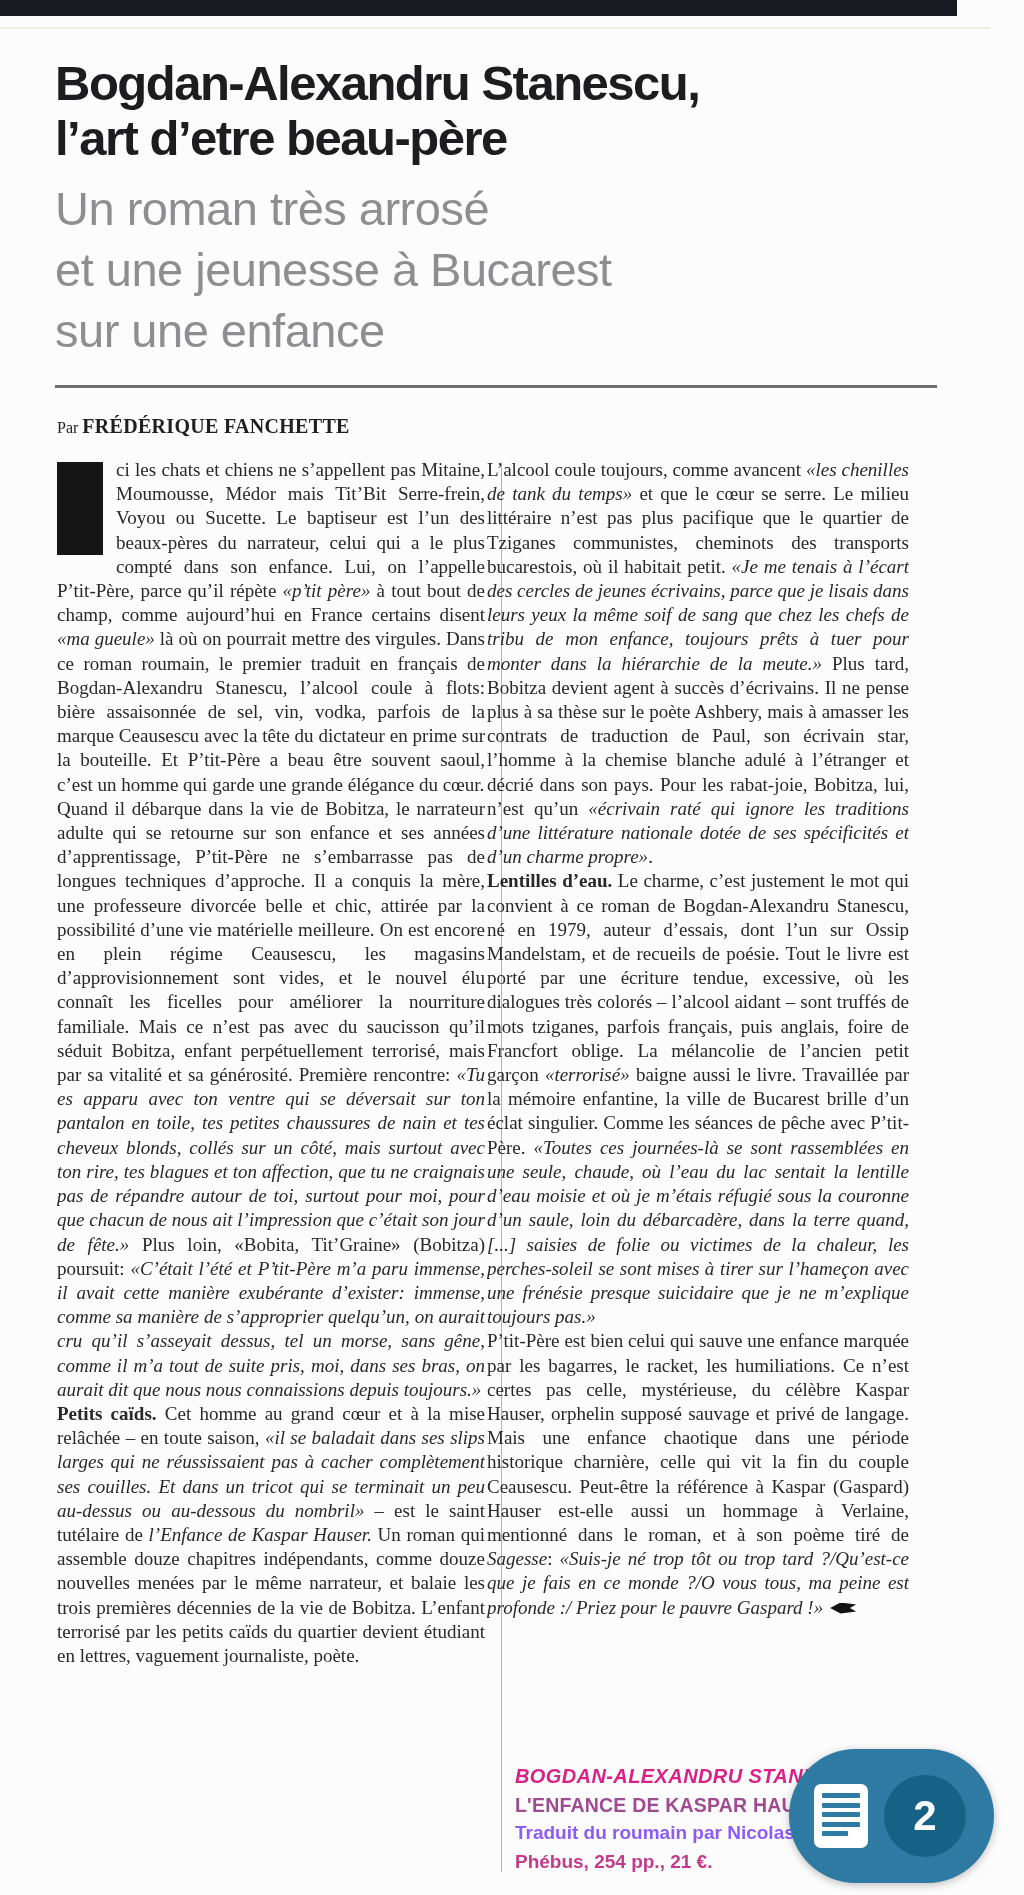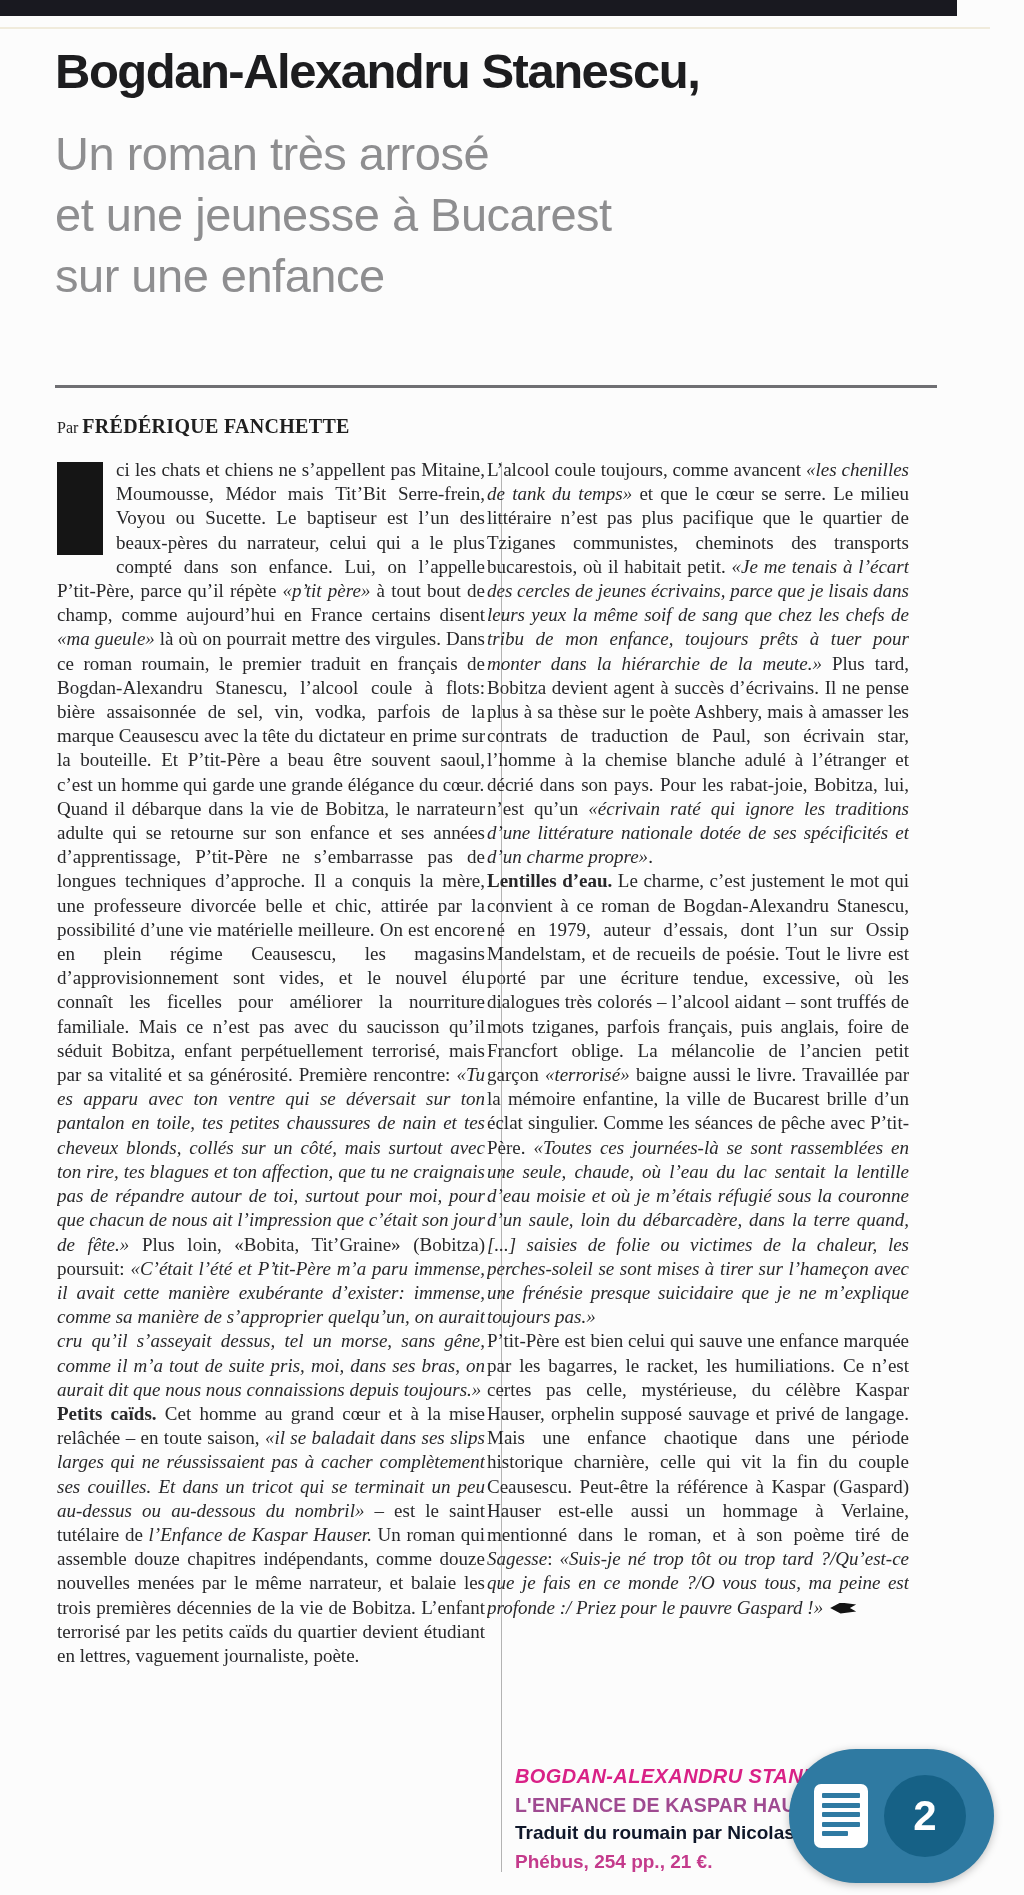--- a/index.html
+++ b/index.html
@@ -1,24 +1,24 @@
 <!DOCTYPE html>
 <html lang="fr"><head>
 <meta charset="utf-8">
 <style>
   html,body{margin:0;padding:0;background:#e9e9e9;}
   .page{position:relative;width:1024px;height:1895px;background:#fcfcfc;overflow:hidden;
         font-family:"Liberation Serif",serif;}
   .topbar{position:absolute;left:0;top:0;width:957px;height:16px;background:#191920;}
   .scanline{position:absolute;left:0;top:27px;width:990px;height:2px;background:#ece5d2;opacity:.75;}
 
-  .titleblock{position:absolute;left:55px;top:44px;width:900px;}
+  .titleblock{position:absolute;left:55px;top:56px;width:900px;}
   .title-line{font-family:"Liberation Sans",sans-serif;font-weight:800;font-size:49px;
               line-height:55px;letter-spacing:-1.5px;color:#1d1d1f;}
-  .subtitle{margin-top:24px;}
+  .subtitle{margin-top:12px;}
   .subtitle-line{font-family:"Liberation Sans",sans-serif;font-weight:400;font-size:47px;
                  line-height:61px;letter-spacing:-0.5px;color:#8e8e90;}
 
   .rule{position:absolute;left:55px;top:385px;width:882px;height:3px;background:#6f6f73;}
 
   .byline{position:absolute;left:57px;top:415px;color:#1f1f1f;}
   .by-par{font-size:16px;text-align:right;}
   .by-name{font-weight:700;font-size:20px;letter-spacing:.3px;margin-top:9px;}
 
   .col{position:absolute;top:458px;font-size:19px;line-height:24.2px;color:#28282a;
@@ -36,21 +36,21 @@
   .divider{position:absolute;left:501px;top:462px;width:1px;height:1410px;background:#b3b3b3;}
 
   .endmark{display:inline-block;width:26px;height:11px;background:#141414;margin-left:7px;
            clip-path:polygon(0 50%,40% 0,100% 18%,76% 50%,100% 82%,40% 100%);}
 
   .bookinfo{position:absolute;left:515px;top:1756px;width:424px;background:#fcfcfc;
             padding-top:6px;z-index:2;font-family:"Liberation Sans",sans-serif;}
   .bi{line-height:28.5px;white-space:nowrap;overflow:hidden;}
   .bi1{font-style:italic;font-weight:800;font-size:20px;letter-spacing:.4px;color:#d92187;}
   .bi2{font-weight:800;font-size:19.5px;letter-spacing:.2px;color:#9f4a91;}
-  .bi3{font-weight:700;font-size:19px;color:#0f172a;}
+  .bi3{font-weight:700;font-size:19px;color:#8b5cf6;}
   .bi4{font-weight:700;font-size:19px;color:#c43b8c;}
 
   .badge{position:absolute;left:789px;top:1749px;width:205px;height:134px;background:#2f7aa2;
          border-radius:72px;z-index:3;box-shadow:0 2px 8px rgba(0,0,0,.25);cursor:pointer;}
   .doc{position:absolute;left:25px;top:35px;width:54px;height:64px;background:#ffffff;
        border-radius:7px;padding:9px 8px 0 8px;box-sizing:border-box;}
   .doc .ln{height:5px;background:#2f7aa2;margin-bottom:4.5px;border-radius:1px;}
   .doc .ln-short{width:68%;}
   .circle{position:absolute;left:95px;top:26px;width:82px;height:82px;border-radius:50%;
           background:#166186;display:flex;align-items:center;justify-content:center;}
@@ -59,20 +59,21 @@
 </head>
 <body>
 
 <div class="page">
 
   <div class="topbar"></div>
   <div class="scanline"></div>
 
   <header class="titleblock">
     <div class="title-line">Bogdan-Alexandru Stanescu,</div>
+    <div class="title-line">l’art d’etre beau-père</div>
     <div class="subtitle">
       <div class="subtitle-line">Un roman très arrosé</div>
       <div class="subtitle-line">et une jeunesse à Bucarest</div>
       <div class="subtitle-line">sur une enfance</div>
     </div>
   </header>
 
   <div class="rule"></div>
 
   <div class="byline">

